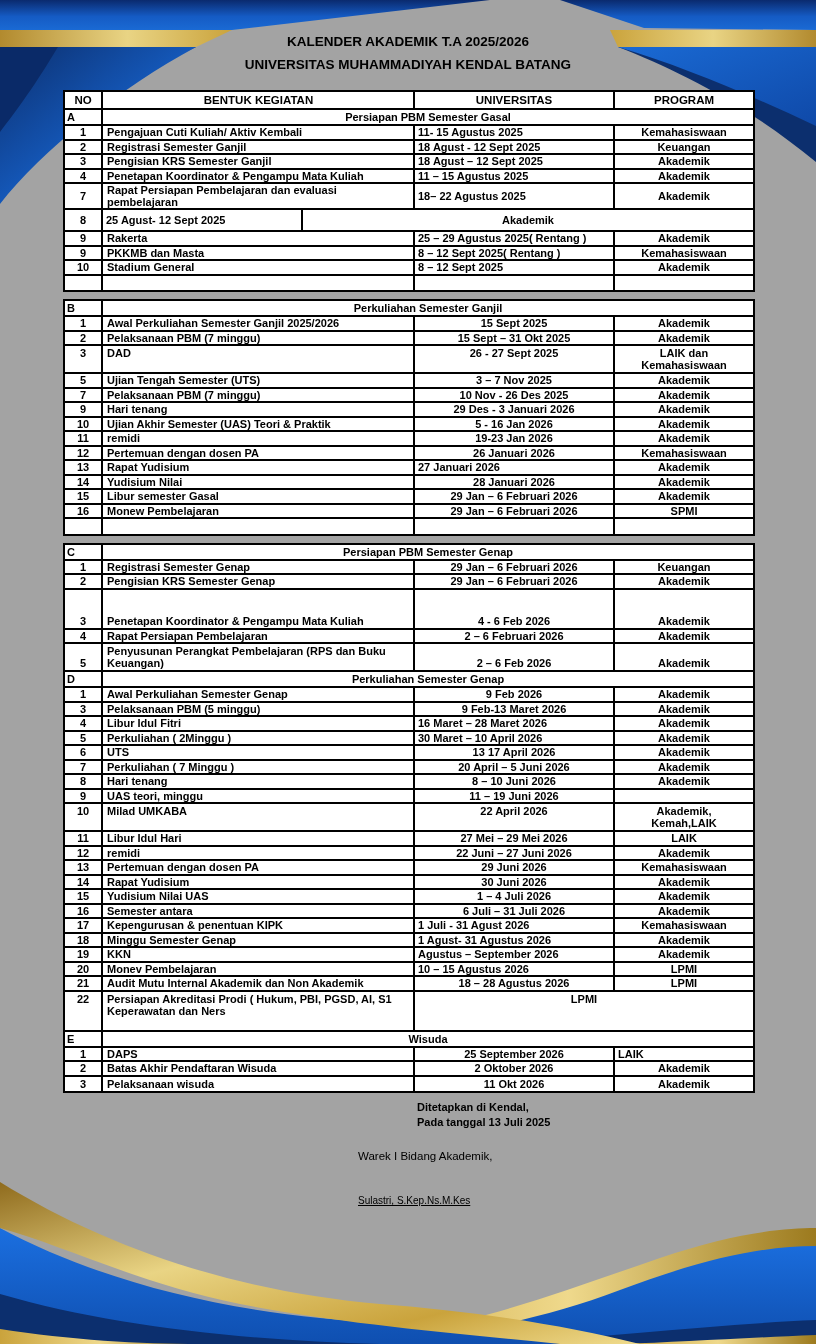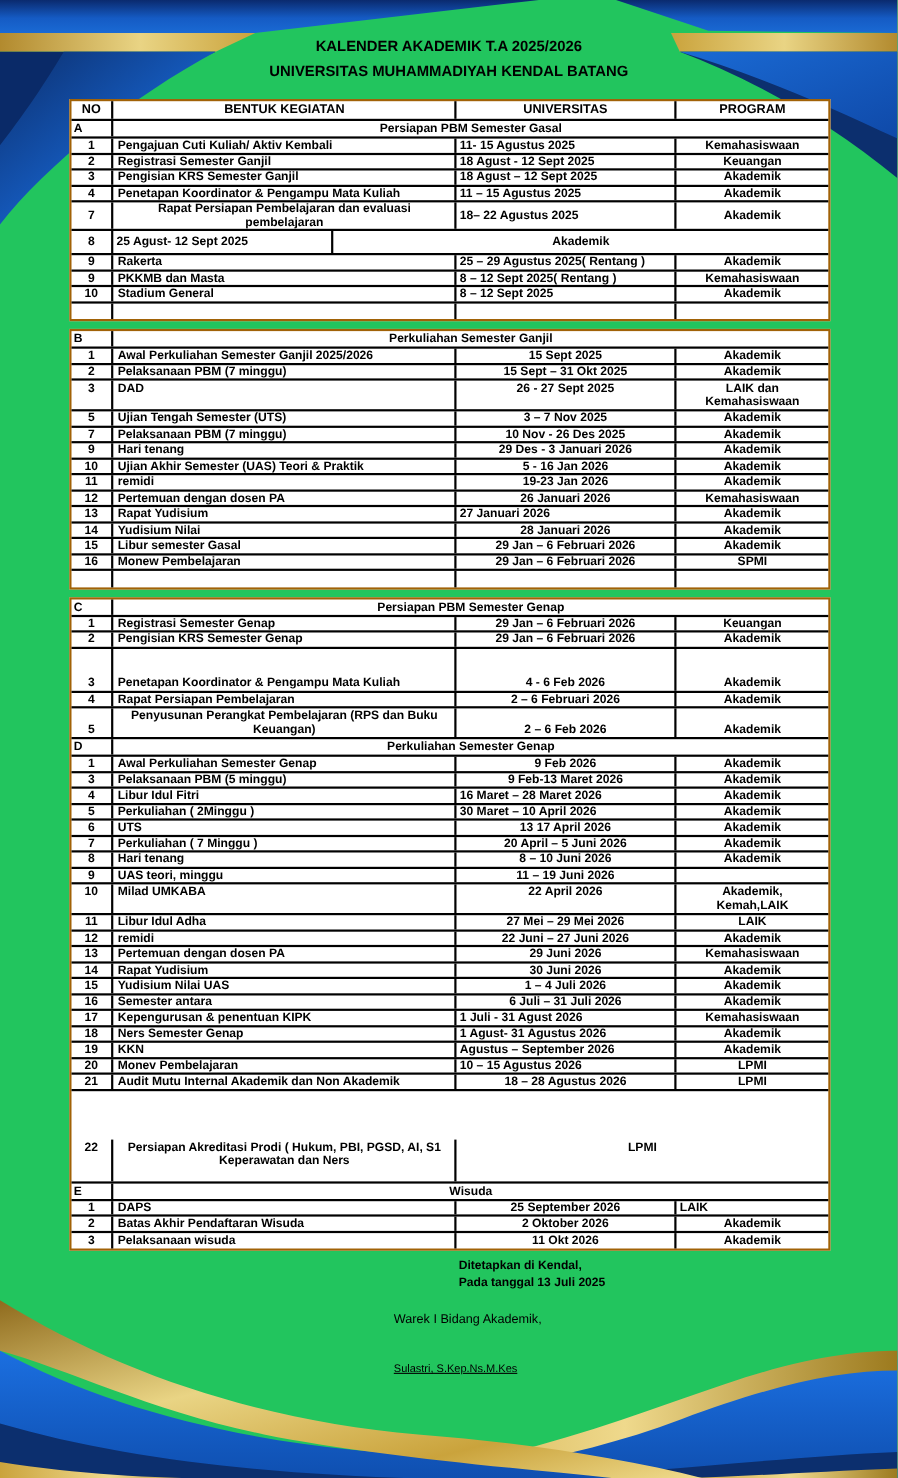--- a/index.html
+++ b/index.html
@@ -1,32 +1,32 @@
 <!DOCTYPE html>
 <html><head>
 <meta charset="utf-8">
 <style>
   html,body{margin:0;padding:0;background:#888;}
-  .page{position:relative;width:816px;height:1344px;background:#22c55e;overflow:hidden;
+  .page{position:relative;width:816px;height:1344px;background:#a3a3a3;overflow:hidden;
         font-family:"Liberation Sans",sans-serif;color:#000;margin:0 auto;}
   .deco{position:absolute;pointer-events:none;}
   .deco-tl{left:0;top:0;}
   .deco-tr{right:0;top:0;}
   .deco-bottom{left:0;bottom:0;}
   .titles{position:absolute;top:30px;left:0;width:100%;text-align:center;z-index:3;}
   .titles div{font-weight:bold;font-size:13.5px;line-height:23px;}
   .content{position:absolute;left:63px;top:90px;width:692px;z-index:4;}
-  .seg{border:2px solid #a16207;margin-bottom:7px;background:#fff;}
+  .seg{border:2px solid #000000;margin-bottom:7px;background:#fff;}
   .trow{display:flex;border-bottom:2px solid #000;box-sizing:border-box;min-height:14.5px;}
   .seg .trow:last-child{border-bottom:none;}
   .cell{border-right:2px solid #000;box-sizing:border-box;display:flex;align-items:center;
         font-weight:bold;font-size:11px;line-height:12px;padding:0 3px;overflow:hidden;}
   .trow .cell:last-child{border-right:none;}
   .c-no{flex:0 0 38px;justify-content:center;text-align:center;}
-  .c-keg{flex:0 0 312px;justify-content:flex-start;padding-left:4px;text-align:center;}
+  .c-keg{flex:0 0 312px;justify-content:flex-start;padding-left:4px;}
   .c-pel{flex:0 0 200px;}
   .c-prog{flex:1 1 auto;justify-content:center;text-align:center;white-space:pre-line;}
   .al{justify-content:flex-start;text-align:left;}
   .ac{justify-content:center;text-align:center;}
   .va-top .cell{align-items:flex-start;padding-top:1px;}
   .va-bottom .cell{align-items:flex-end;padding-bottom:1px;}
   .hrow{height:18px;}
   .hrow .cell{justify-content:center;text-align:center;font-size:11.5px;}
   .srow{height:16px;}
   .c-letter{flex:0 0 38px;justify-content:flex-start;padding-left:2px;border-right:2px solid #000;}
@@ -375,21 +375,21 @@
           </div>
           <div class="trow va-top" style="height: 28px;">
             <div class="cell c-no">10</div>
             <div class="cell c-keg">Milad UMKABA</div>
             <div class="cell c-pel ac">22 April 2026</div>
             <div class="cell c-prog ac">Akademik,
 Kemah,LAIK</div>
           </div>
           <div class="trow">
             <div class="cell c-no">11</div>
-            <div class="cell c-keg">Libur Idul Adha</div>
+            <div class="cell c-keg">Libur Idul Hari</div>
             <div class="cell c-pel ac">27 Mei – 29 Mei 2026</div>
             <div class="cell c-prog ac">LAIK</div>
           </div>
           <div class="trow">
             <div class="cell c-no">12</div>
             <div class="cell c-keg">remidi</div>
             <div class="cell c-pel ac">22  Juni – 27 Juni  2026</div>
             <div class="cell c-prog ac">Akademik</div>
           </div>
           <div class="trow">
@@ -417,21 +417,21 @@
             <div class="cell c-prog ac">Akademik</div>
           </div>
           <div class="trow">
             <div class="cell c-no">17</div>
             <div class="cell c-keg"> Kepengurusan &amp; penentuan  KIPK</div>
             <div class="cell c-pel al">1 Juli  - 31 Agust 2026</div>
             <div class="cell c-prog ac">Kemahasiswaan</div>
           </div>
           <div class="trow">
             <div class="cell c-no">18</div>
-            <div class="cell c-keg">Ners Semester Genap</div>
+            <div class="cell c-keg">Minggu Semester Genap</div>
             <div class="cell c-pel al">1 Agust- 31 Agustus  2026</div>
             <div class="cell c-prog ac">Akademik</div>
           </div>
           <div class="trow">
             <div class="cell c-no">19</div>
             <div class="cell c-keg">KKN</div>
             <div class="cell c-pel al">Agustus – September 2026</div>
             <div class="cell c-prog ac">Akademik</div>
           </div>
           <div class="trow">
@@ -439,21 +439,21 @@
             <div class="cell c-keg">Monev Pembelajaran</div>
             <div class="cell c-pel al">10 – 15 Agustus  2026</div>
             <div class="cell c-prog ac">LPMI</div>
           </div>
           <div class="trow">
             <div class="cell c-no">21</div>
             <div class="cell c-keg"> Audit Mutu Internal Akademik dan Non Akademik</div>
             <div class="cell c-pel ac">18 – 28  Agustus   2026</div>
             <div class="cell c-prog ac">LPMI</div>
           </div>
-          <div class="trow va-top" style="height: 40px; margin-top: 44px;">
+          <div class="trow va-top" style="height: 40px;">
             <div class="cell c-no">22</div>
             <div class="cell c-keg">Persiapan Akreditasi  Prodi (  Hukum, PBI, PGSD, AI, S1 Keperawatan dan Ners</div>
             <div class="cell c-prog ac">LPMI</div>
           </div>
           <div class="trow srow">
             <div class="cell c-letter">E</div>
             <div class="cell c-sectitle">Wisuda</div>
           </div>
           <div class="trow">
             <div class="cell c-no">1</div>

